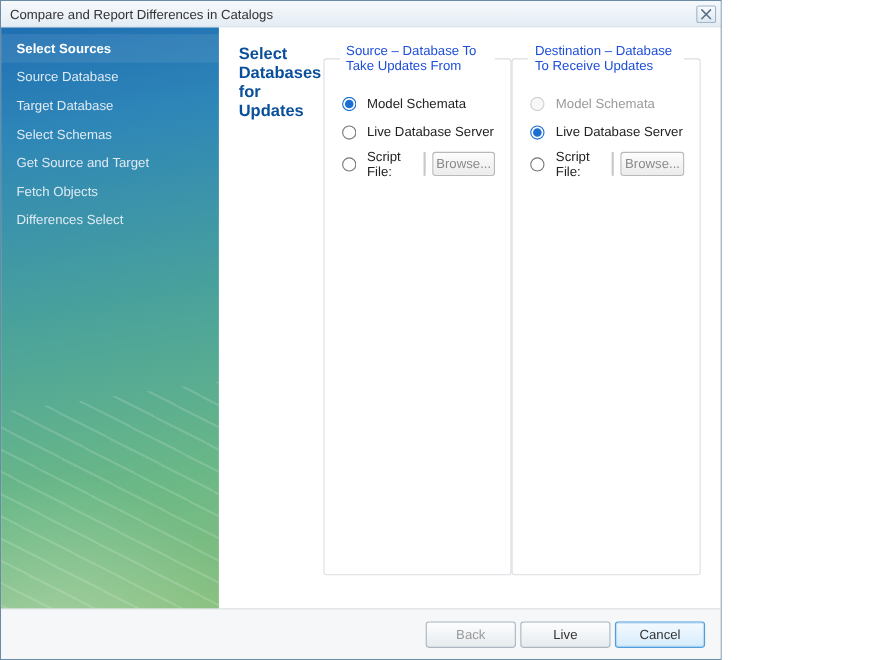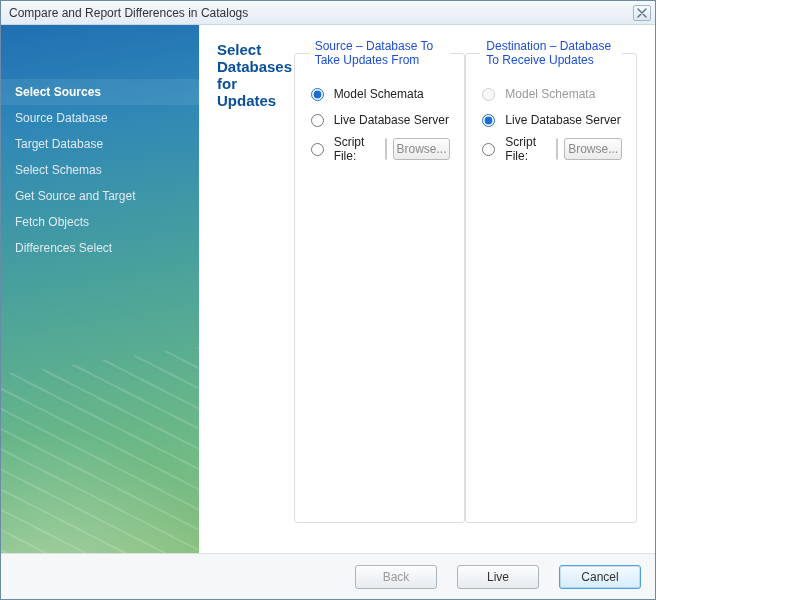--- a/index.html
+++ b/index.html
@@ -54,21 +54,20 @@
     padding: 5px 14px;
     font-size: 12px;
     color: #dfeaf3;
     cursor: pointer;
     line-height: 16px;
   }
   .side-item.active {
     color: #ffffff;
     font-weight: 700;
     background: rgba(255,255,255,0.08);
-    margin-top: 48px;
   }
   .main {
     flex: 1;
     background: #fff;
     padding: 14px 18px 8px 18px;
     display: flex; 
     min-width: 0;
   }
   .page-title {
     color: #0a4f9a;
@@ -115,21 +114,21 @@
     color: #8a8a8a;
     font-size: 12px;
     cursor: default;
     padding: 0;
   }
   .footer {
     height: 46px;
     border-top: 1px solid #dcdfe3;
     background: #f6f7f8;
     display: flex; align-items: center; justify-content: flex-end;
-    gap: 20px; padding: 0 14px;
+    gap: 4px; padding: 0 14px;
   }
   .footer button {
     width: 82px; height: 24px;
     border: 1px solid #a9b5bf;
     border-radius: 3px;
     background: linear-gradient(to bottom, #fdfefe, #e6ebef);
     font-size: 12px; color: #333;
     cursor: pointer;
   }
   .footer button.disabled {

